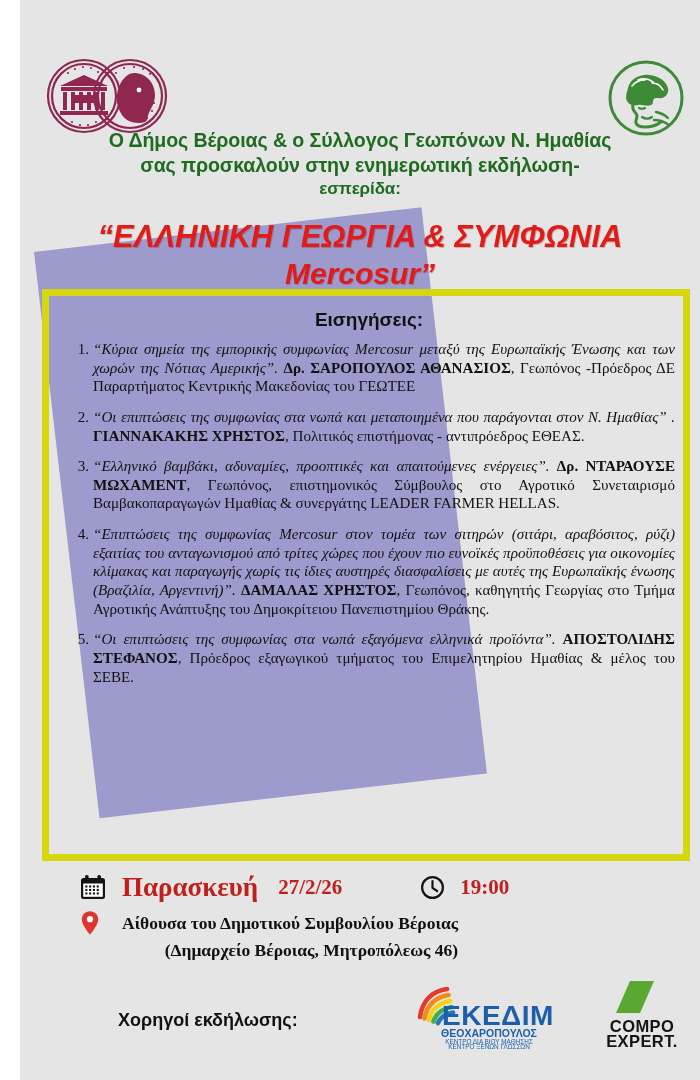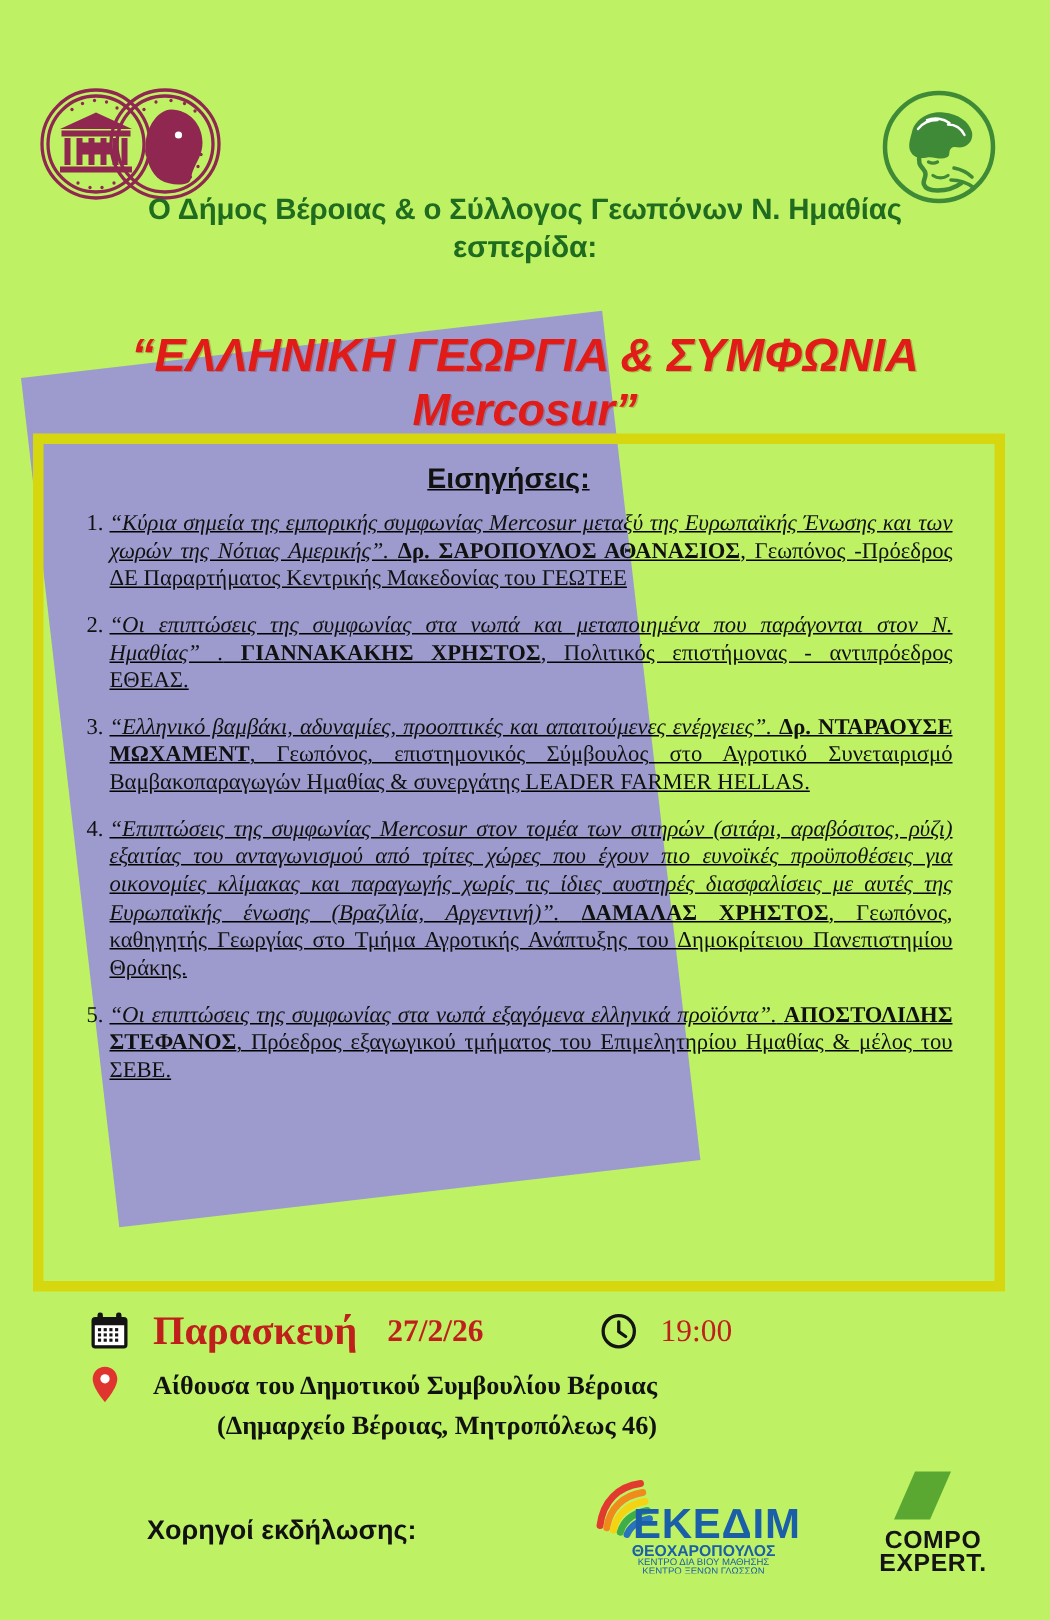--- a/index.html
+++ b/index.html
@@ -12,21 +12,22 @@
     height: 1080px;
     position: relative;
     overflow: hidden;
     font-family: "Liberation Sans", sans-serif;
     -webkit-font-smoothing: antialiased;
   }
 
   .poster {
     position: absolute;
     inset: 0;
-    background: #bef264;
+    background: #e5e5e5;
+    margin-left: 20px;
   }
 
   
   .logo-veria {
     position: absolute;
     left: 22px;
     top: 55px;
     width: 128px;
     height: 82px;
   }
@@ -46,21 +47,21 @@
     top: 128px;
     text-align: center;
     color: #1f6b1f;
     font-weight: bold;
     font-size: 19.5px;
     line-height: 1.28;
     letter-spacing: -0.1px;
   }
   .header .l1 { font-size: 19.6px; }
   .header .l2 { font-size: 19.6px; }
-  .header .l3 { font-size: 20px; }
+  .header .l3 { font-size: 17px; }
 
   
   .purple-panel {
     position: absolute;
     left: 14px;
     top: 252px;
     width: 390px;
     height: 570px;
     background: #9d9bcd;
     transform: rotate(-6.6deg);
@@ -94,23 +95,22 @@
     top: 289px;
     width: 648px;
     height: 572px;
     border: 7px solid #d7d70f;
     box-sizing: border-box;
     z-index: 2;
   }
   .frame-inner {
     position: absolute;
     inset: 0;
-    padding: 10px 28px 6px 14px;
+    padding: 10px 8px 6px 14px;
     box-sizing: border-box;
-    text-decoration: underline;
   }
 
   .section-heading {
     text-align: center;
     font-family: "Liberation Sans", sans-serif;
     font-weight: bold;
     font-size: 19px;
     color: #111111;
     margin: 3px 0 9px 0;
   }
@@ -170,21 +170,21 @@
   .when-date {
     color: #c0201c;
     font-family: "Liberation Serif", serif;
     font-weight: bold;
     font-size: 21px;
     margin-left: 20px;
   }
   .when-time {
     color: #c0201c;
     font-family: "Liberation Serif", serif;
-    font-weight: normal;
+    font-weight: bold;
     font-size: 21px;
     margin-left: 15px;
   }
   .clock-wrap { margin-left: 78px; display: flex; align-items: center; }
 
   .row-where {
     display: flex;
     align-items: flex-start;
     margin-top: 8px;
   }
@@ -296,20 +296,21 @@
       <path d="M31 38c-3 4-5 9-4 13 1 3 4 4 4 7 0 3-2 5-1 7 1 3 5 4 9 4 6 0 12-2 16-5" fill="none" stroke="#3f8a36" stroke-width="3" stroke-linecap="round"></path>
       <path d="M33 50c2 1 4 1 6 0" fill="none" stroke="#3f8a36" stroke-width="2.2" stroke-linecap="round"></path>
       <path d="M36 59c3 2 7 2 10 0" fill="none" stroke="#3f8a36" stroke-width="2.2" stroke-linecap="round"></path>
       <path d="M50 54c5 1 9 3 12 6" fill="none" stroke="#3f8a36" stroke-width="2.4" stroke-linecap="round"></path>
       <path d="M48 62c6 0 11 2 15 5" fill="none" stroke="#3f8a36" stroke-width="2.4" stroke-linecap="round"></path>
     </svg>
   </div>
 
   <div class="header">
     <div class="l1">Ο Δήμος Βέροιας &amp; ο Σύλλογος Γεωπόνων Ν. Ημαθίας</div>
+    <div class="l2">σας προσκαλούν στην ενημερωτική εκδήλωση-</div>
     <div class="l3">εσπερίδα:</div>
   </div>
 
   <div class="purple-panel"></div>
 
   <div class="title">
     <div class="t1">“ΕΛΛΗΝΙΚΗ ΓΕΩΡΓΙΑ &amp; ΣΥΜΦΩΝΙΑ</div>
     <div class="t2">Mercosur”</div>
   </div>
 

